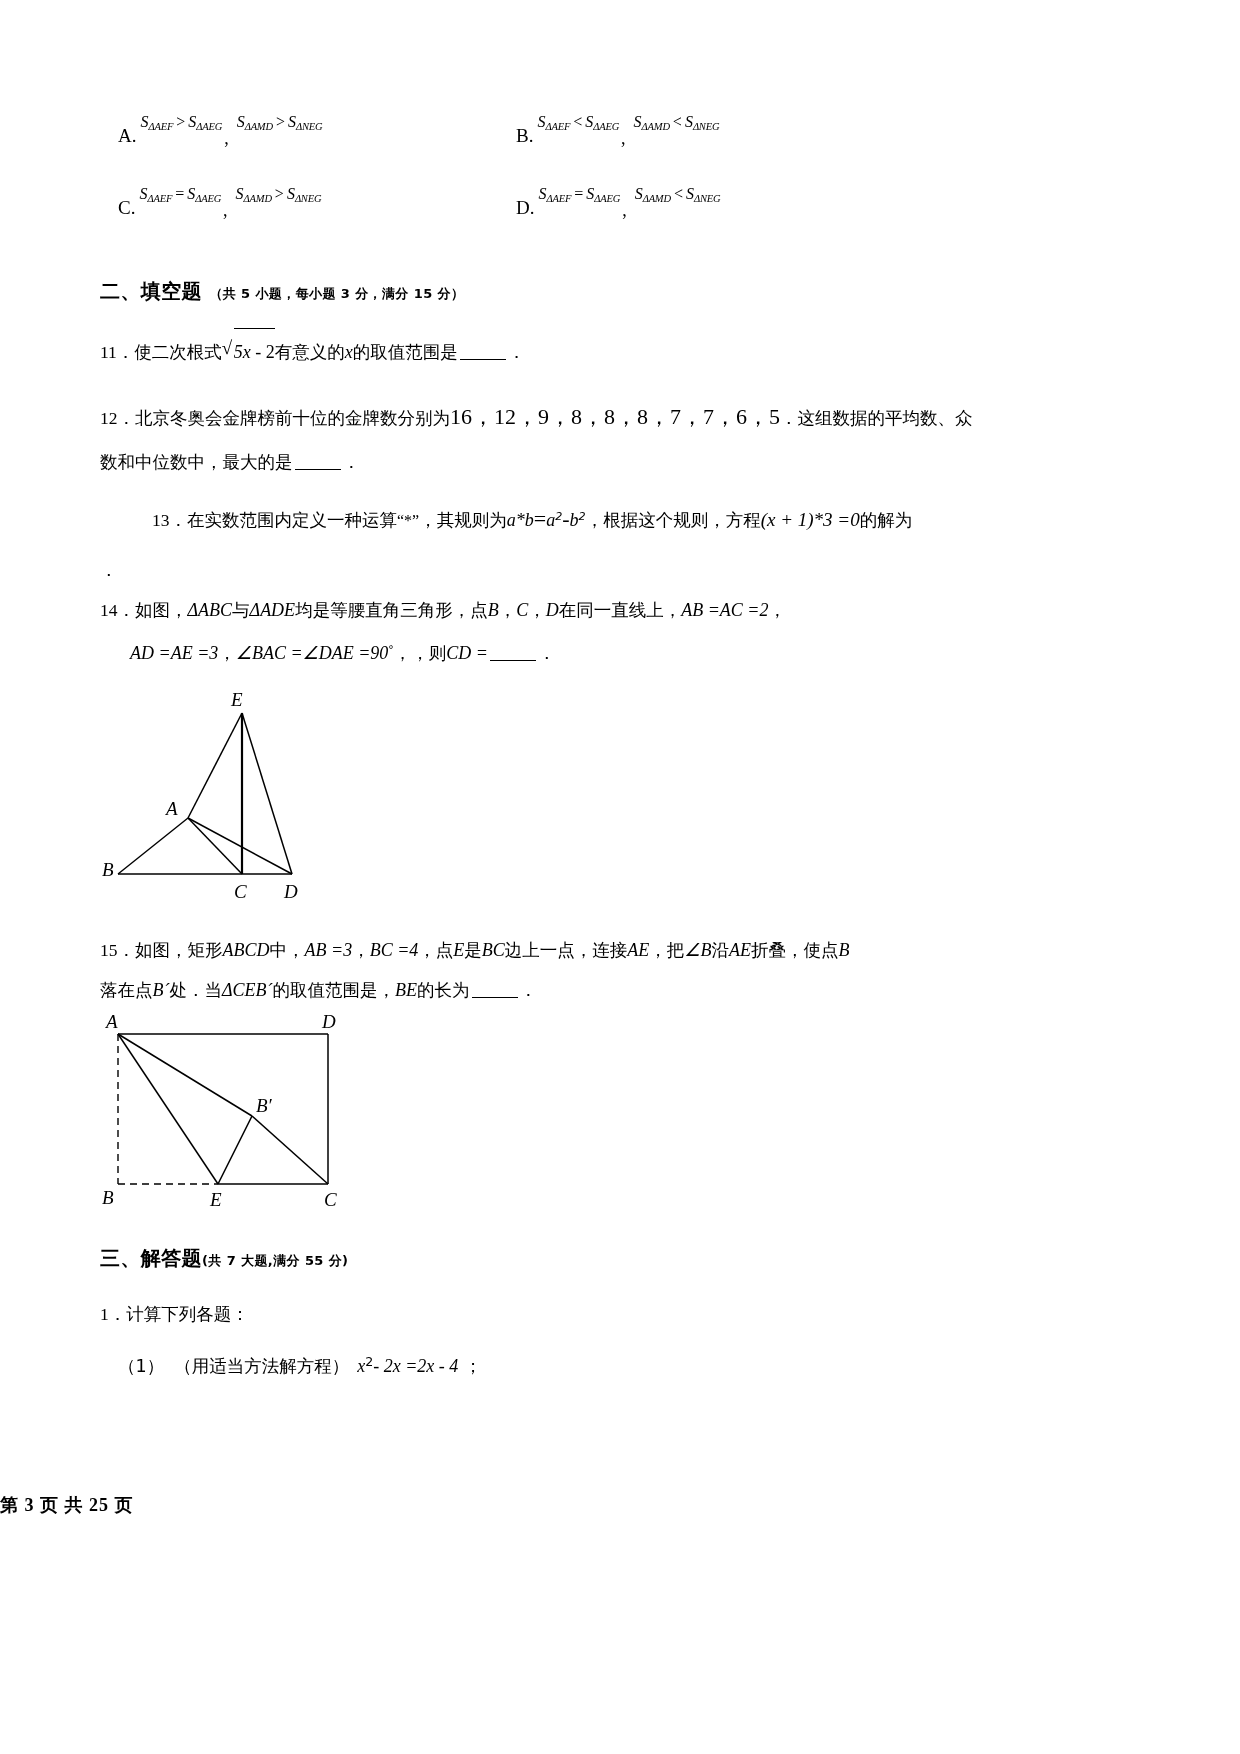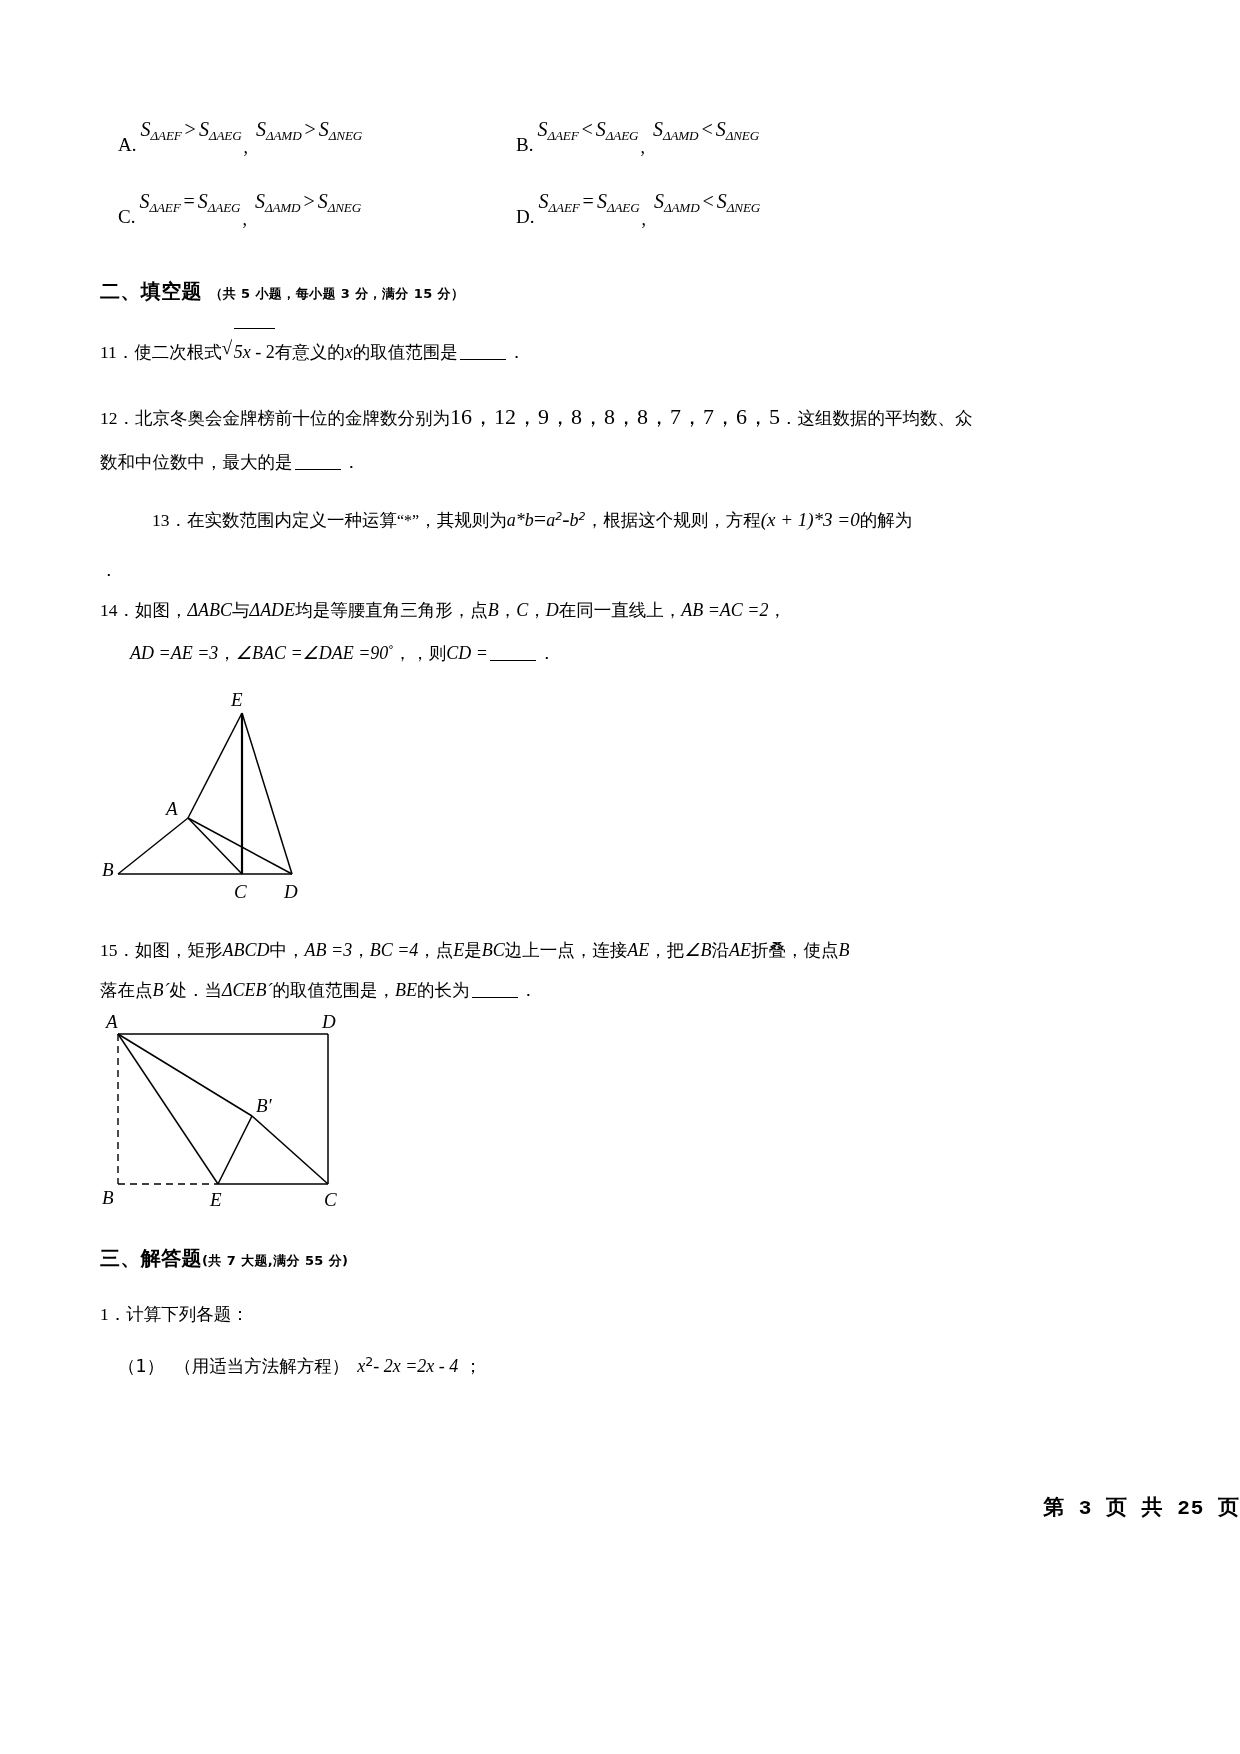--- a/index.html
+++ b/index.html
@@ -45,25 +45,24 @@
   .choice-letter {
     font-size: 19px;
     font-family: "Liberation Serif", serif;
     font-style: normal;
     padding-right: 4px;
     line-height: 1;
     position: relative;
     top: -4px;
   }
   .choice-expr {
-    font-size: 20px;
+    font-size: 16px;
     line-height: 1;
     position: relative;
     top: -16px;
-    margin-top: 7px;
   }
   .choice-comma {
     font-size: 18px;
     position: relative;
     top: 0px;
     padding: 0 8px 0 2px;
   }
   .sterm { font-style: italic; font-family: "Liberation Serif", serif; }
   .sterm sub {
     font-size: 0.66em;
@@ -131,24 +130,24 @@
     font-style: italic;
     font-size: 19px;
   }
 
   
   .footer {
     position: absolute;
     left: 0;
     top: 1493px;
     width: 1240px;
-    text-align: right;
-    font-family: Liberation Mono, monospace;
+    text-align: left;
+    font-family: Liberation Serif, serif;
     font-weight: bold;
-    font-size: 21px;
+    font-size: 18px;
     letter-spacing: 1px;
   }
 </style>
 </head>
 <body>
 
 <div class="page">
 
   <div class="choices">
 

